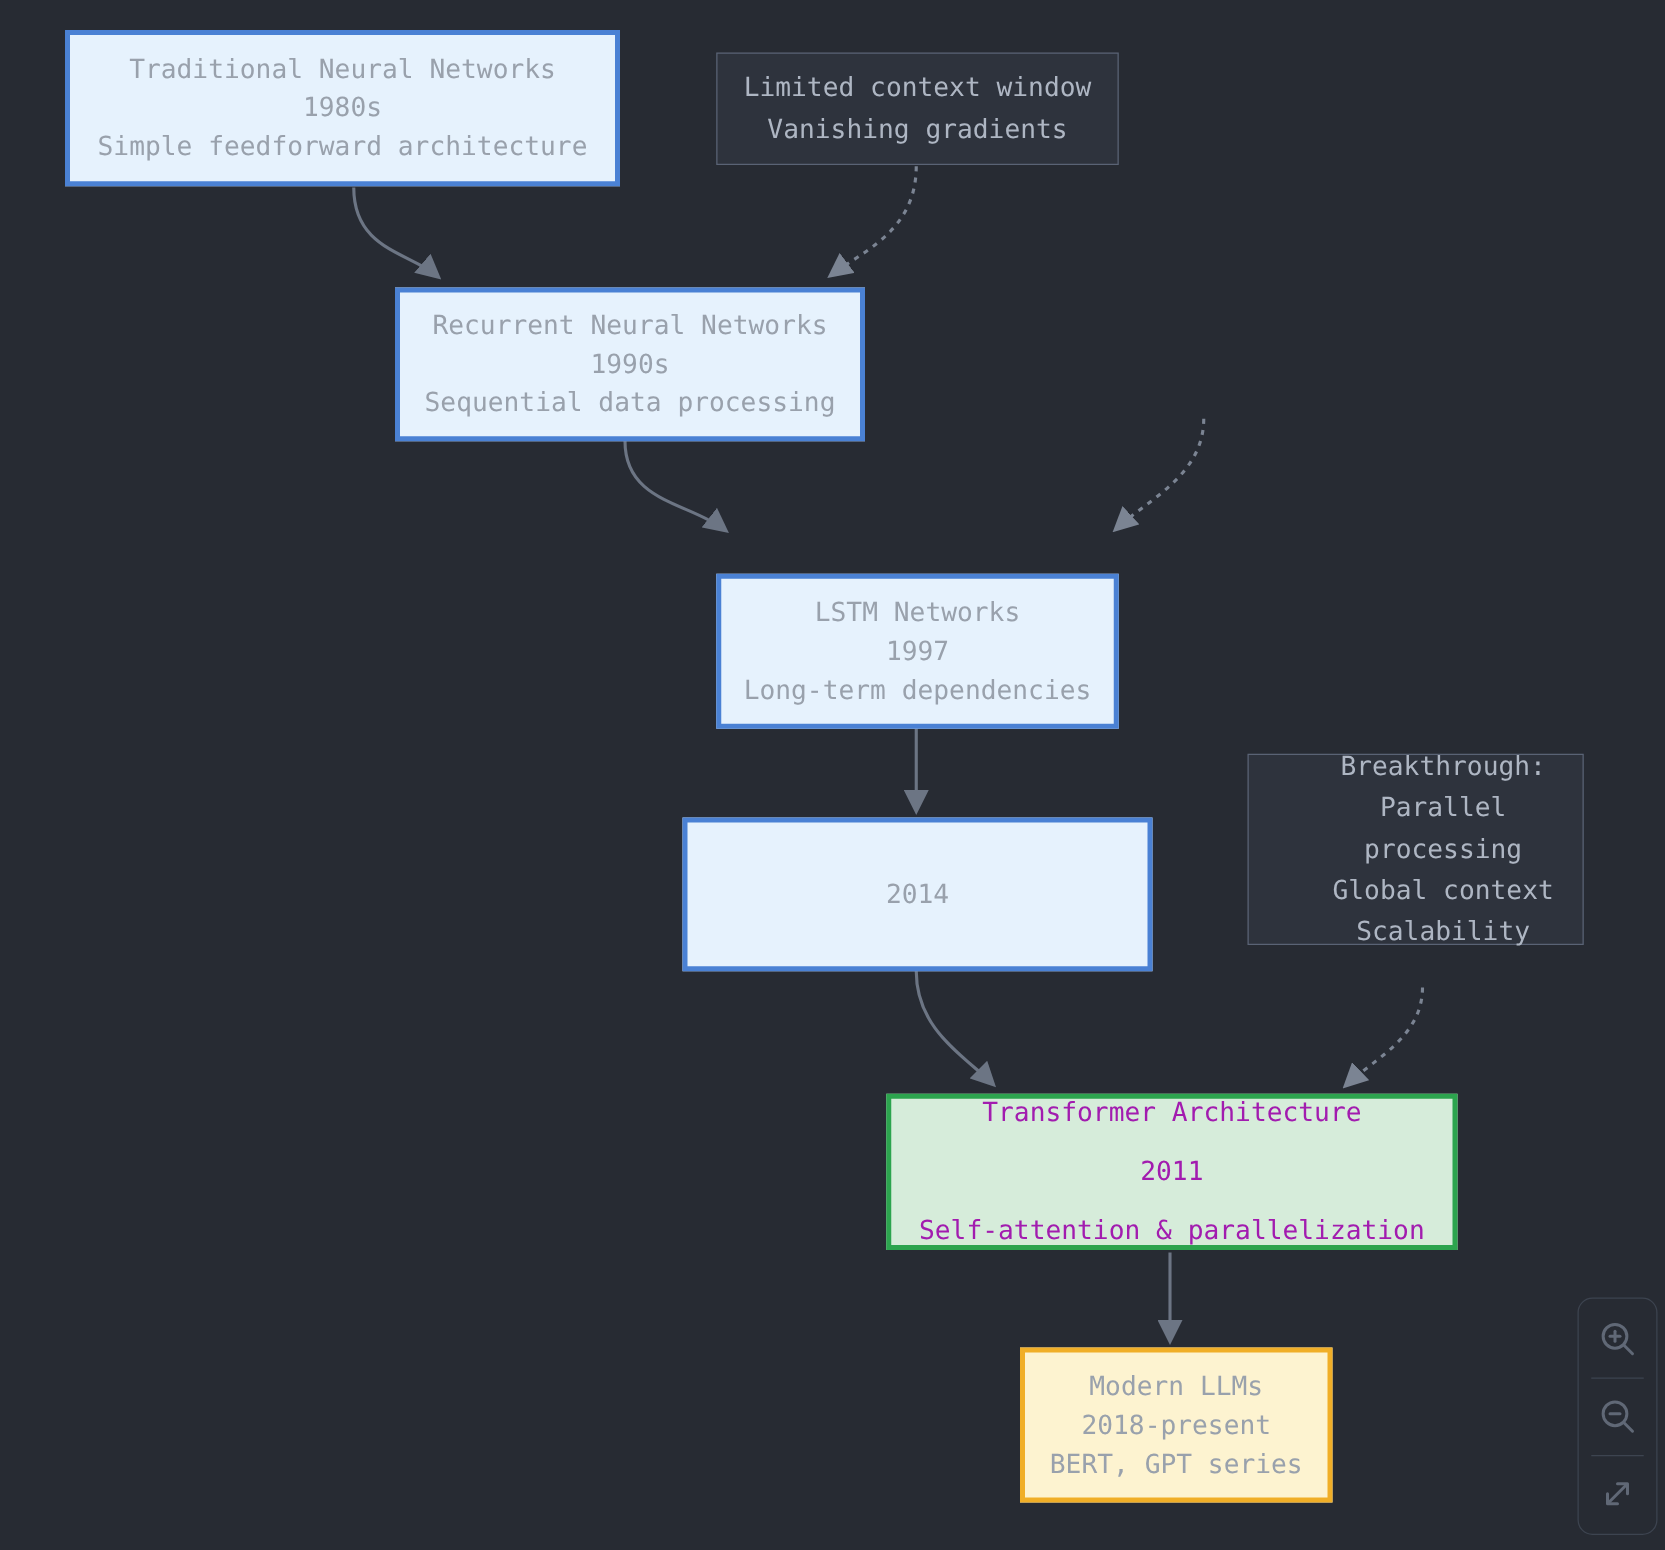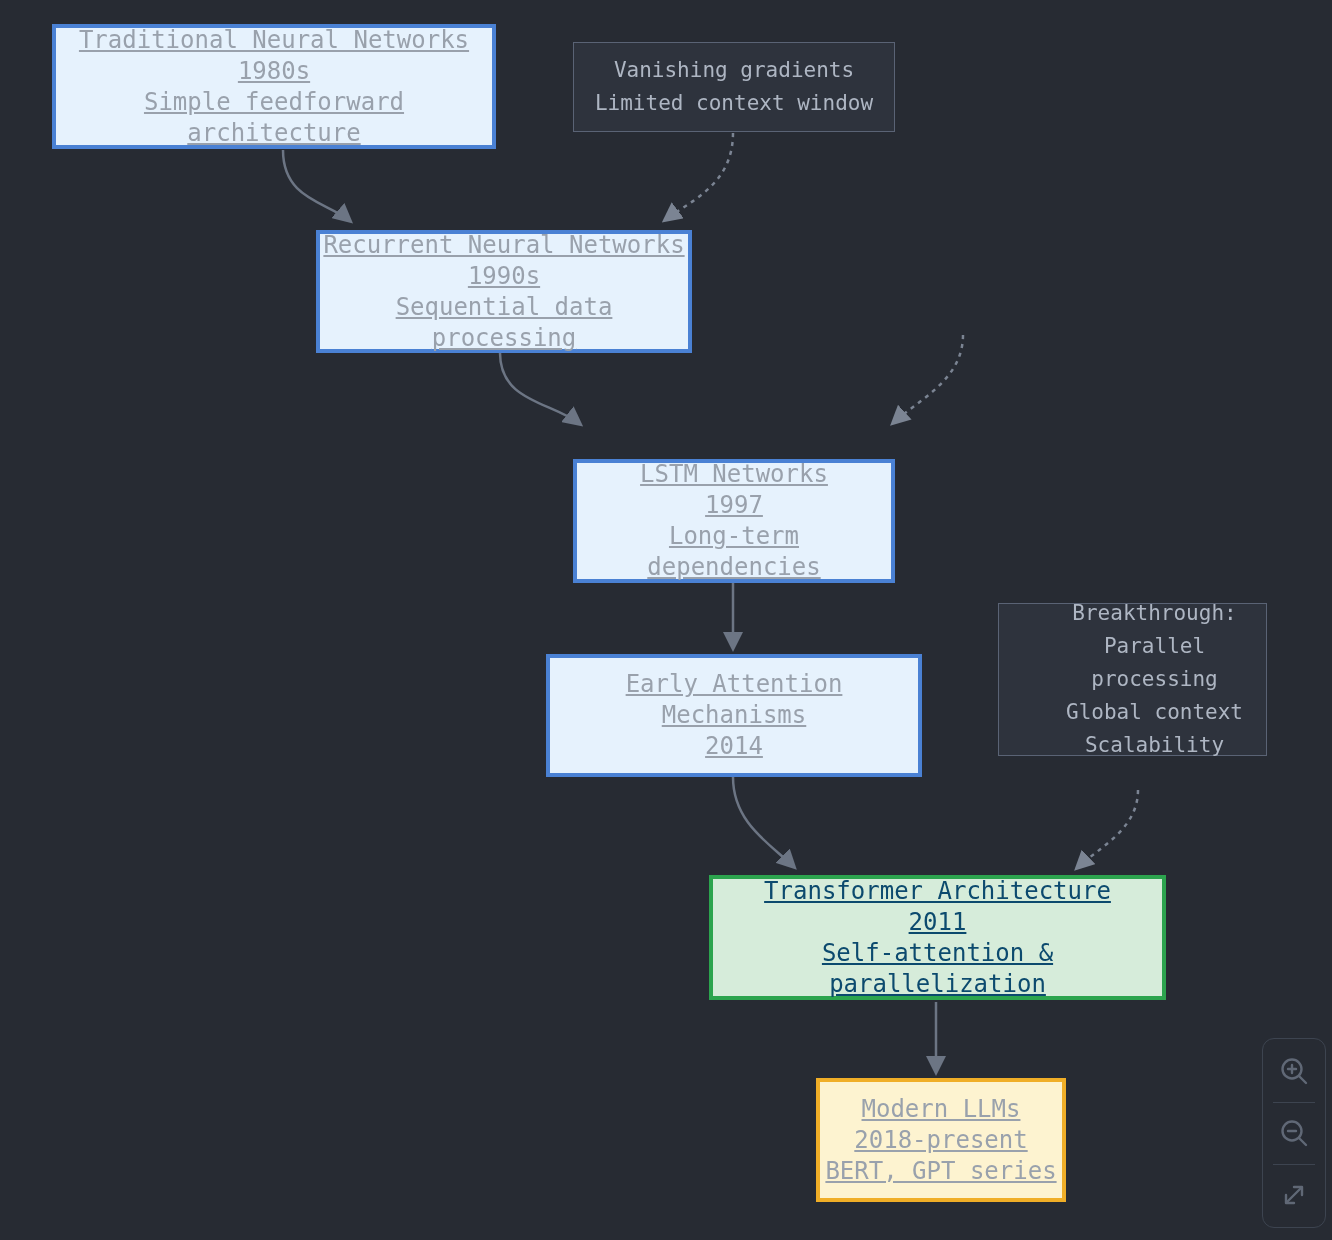--- a/index.html
+++ b/index.html
@@ -9,23 +9,23 @@
     font-family:"DejaVu Sans Mono","Liberation Mono",monospace;
   }
   #edges{position:absolute;left:0;top:0;width:1332px;height:1240px;}
   .edge{fill:none;stroke:#6c7584;stroke-width:2.5px;}
   .edge.dotted{stroke:#7b8493;stroke-dasharray:4 5;}
   .node,.note{
     position:absolute;box-sizing:border-box;
     display:flex;flex-direction:column;align-items:center;justify-content:center;
     text-align:center;
   }
-  .node{font-size:24px;line-height:31px;text-decoration:underline;}
+  .node{font-size:21px;line-height:31px;}
   .node.blue  {background:#e6f2fd;border:4px solid #4a81d4;color:#99a1ac;}
-  .node.green {background:#d6ecda;border:4px solid #2ca44e;color:#0c4a6e;}
+  .node.green {background:#d6ecda;border:4px solid #2ca44e;color:#a21caf;gap:16px;}
   .node.yellow{background:#fdf3d0;border:4px solid #f0ae27;color:#99a1ac;}
   .note{
     background:#2e333d;border:1px solid #5a6375;color:#aeb6c3;
     font-size:21px;line-height:33px;
   }
   .n-traditional {left:52px;  top:24px;   width:444px;height:125px;}
   .note-limited  {left:573px; top:42px;   width:322px;height:90px;}
   .n-rnn         {left:316px; top:230px;  width:376px;height:123px;text-align:center;}
   .note-improved {left:769px; top:246px;  width:388px;height:89px;}
   .n-lstm        {left:573px; top:433px;  width:322px;height:124px;margin-top:26px;}
@@ -70,39 +70,38 @@
     <path class="edge" d="M936,1002 L936,1072" marker-end="url(#arrow-solid)"></path>
   </svg>
 
   <div class="node blue n-traditional">
     <div>Traditional Neural Networks</div>
     <div>1980s</div>
     <div>Simple feedforward architecture</div>
   </div>
 
   <div class="note note-limited">
+    <div>Limited context window</div>
     <div>Vanishing gradients</div>
-    <div>Limited context window</div>
   </div>
 
   <div class="node blue n-rnn">
     <div>Recurrent Neural Networks</div>
     <div>1990s</div>
     <div>Sequential data processing</div>
   </div>
 
 
   <div class="node blue n-lstm">
     <div>LSTM Networks</div>
     <div>1997</div>
     <div>Long-term dependencies</div>
   </div>
 
   <div class="node blue n-attention">
-    <div>Early Attention Mechanisms</div>
     <div>2014</div>
   </div>
 
   <div class="note note-breakthrough">
     <div>Breakthrough:</div>
     <div>Parallel processing</div>
     <div>Global context</div>
     <div>Scalability</div>
   </div>
 

